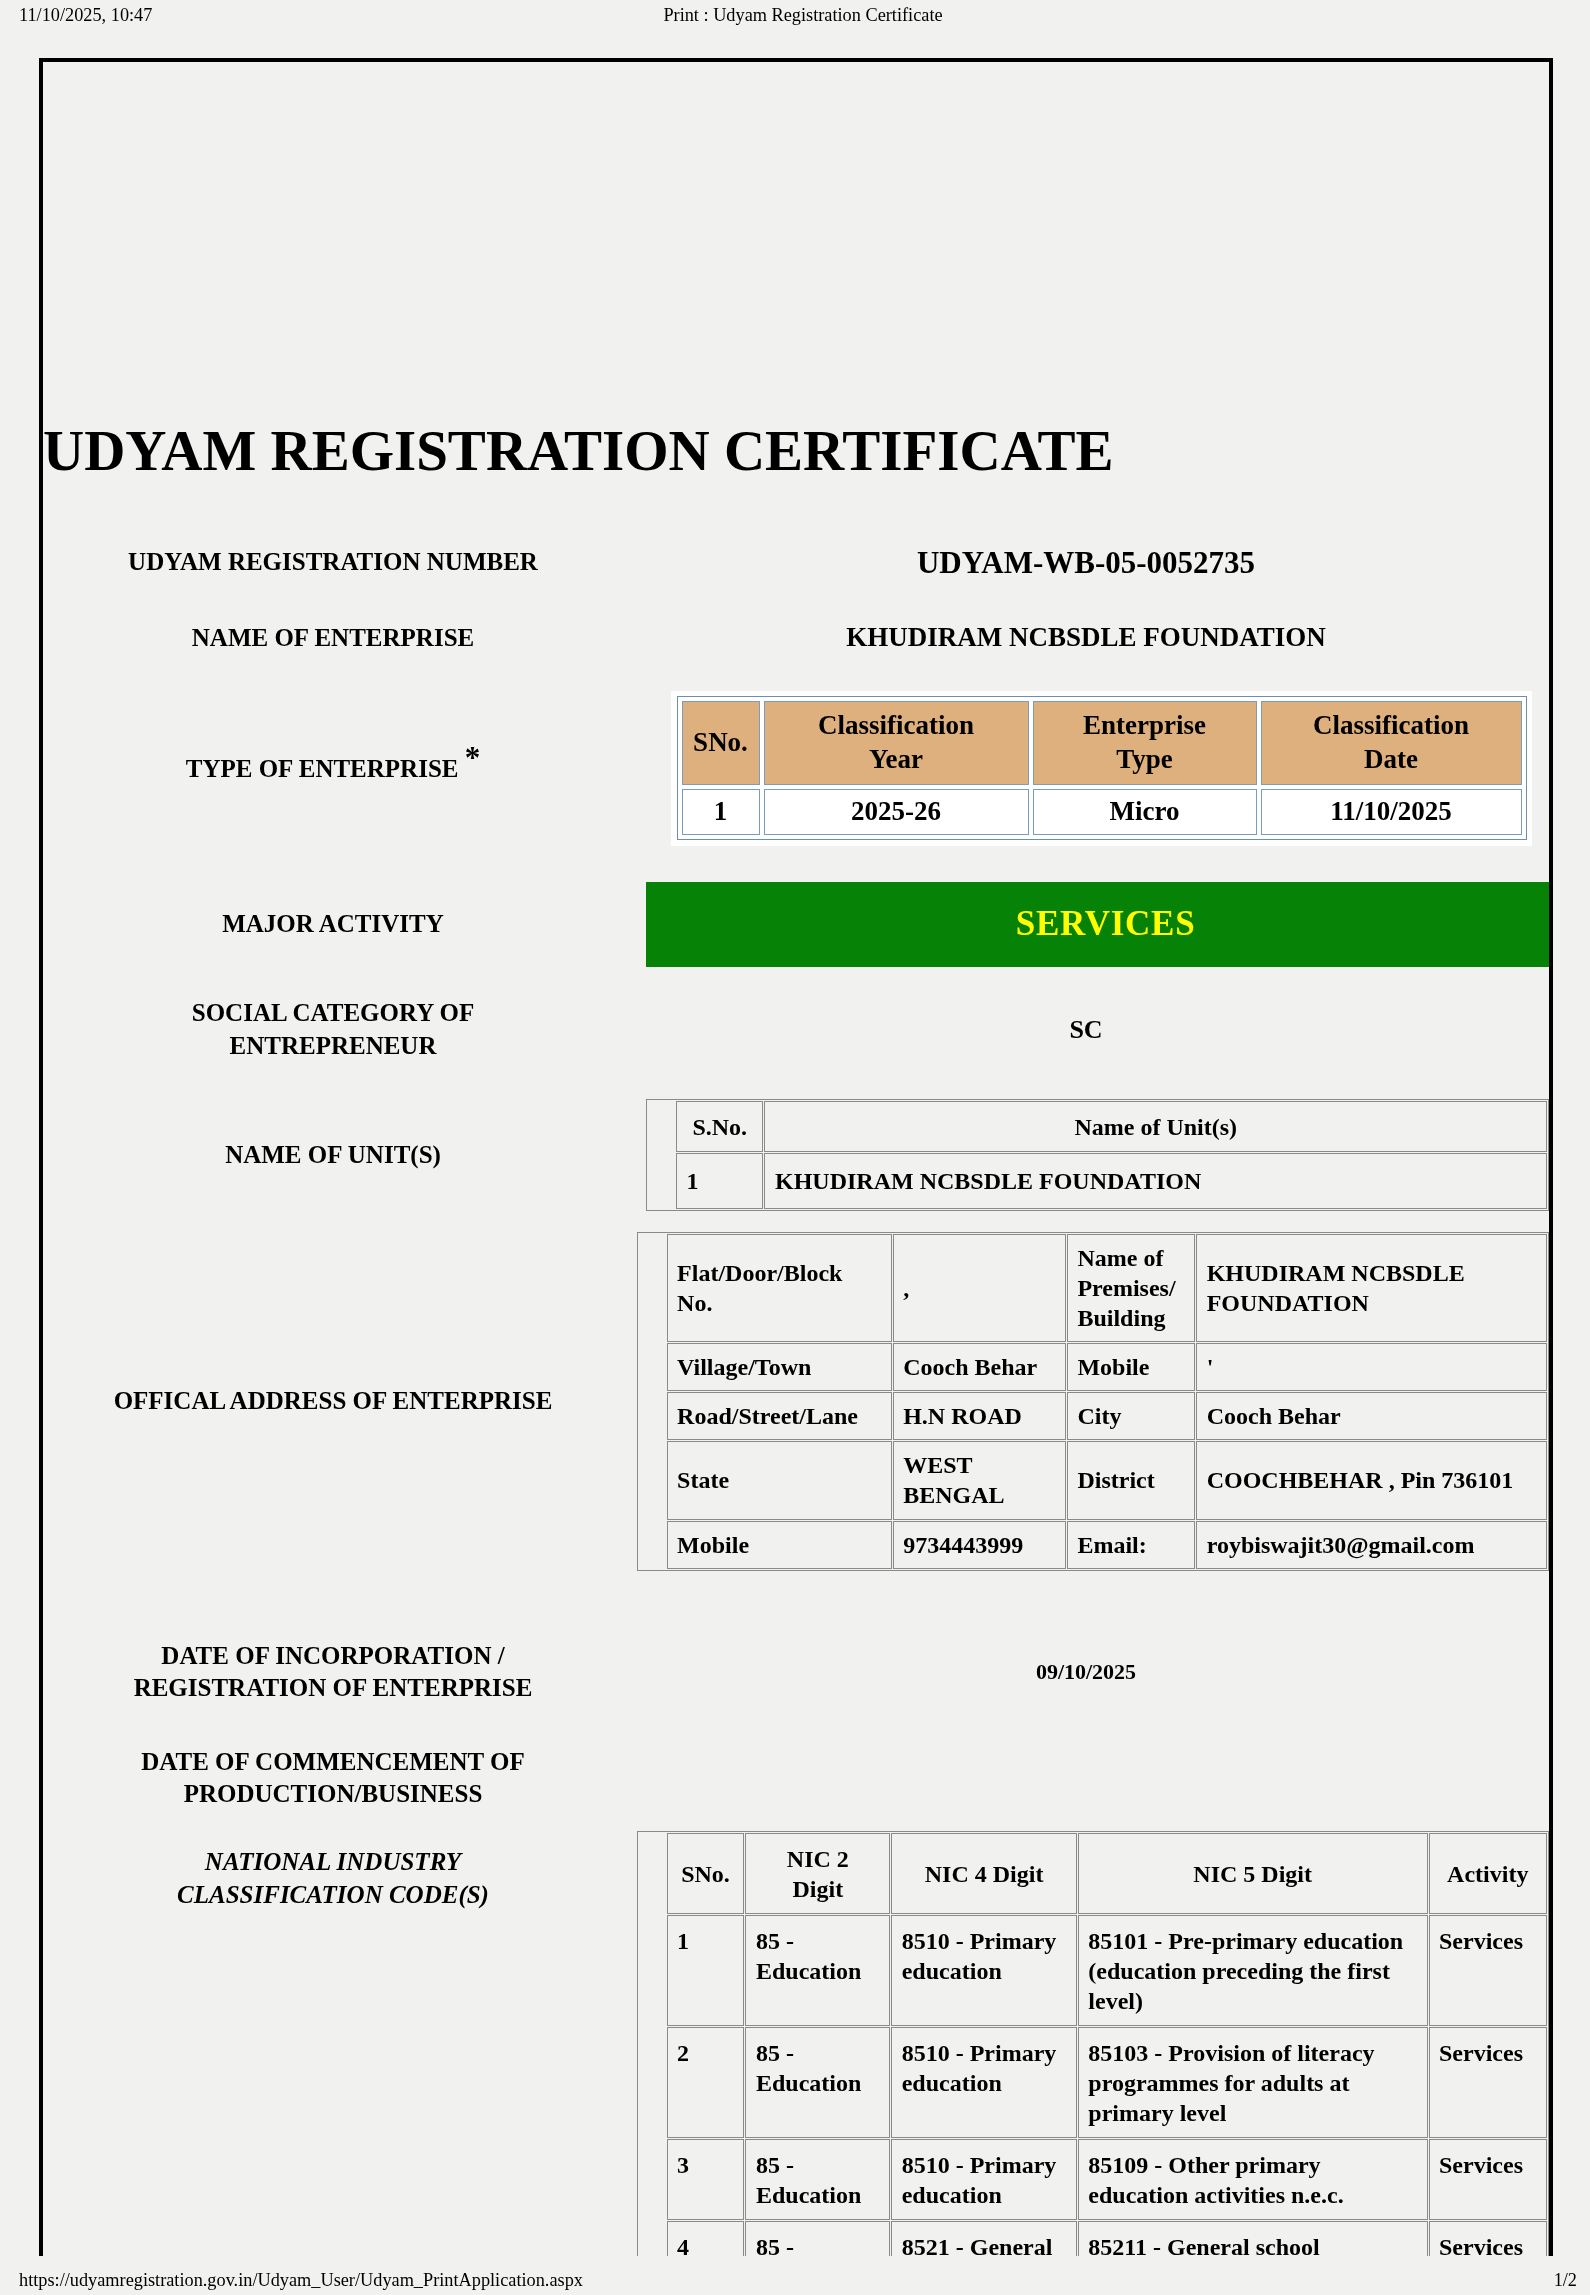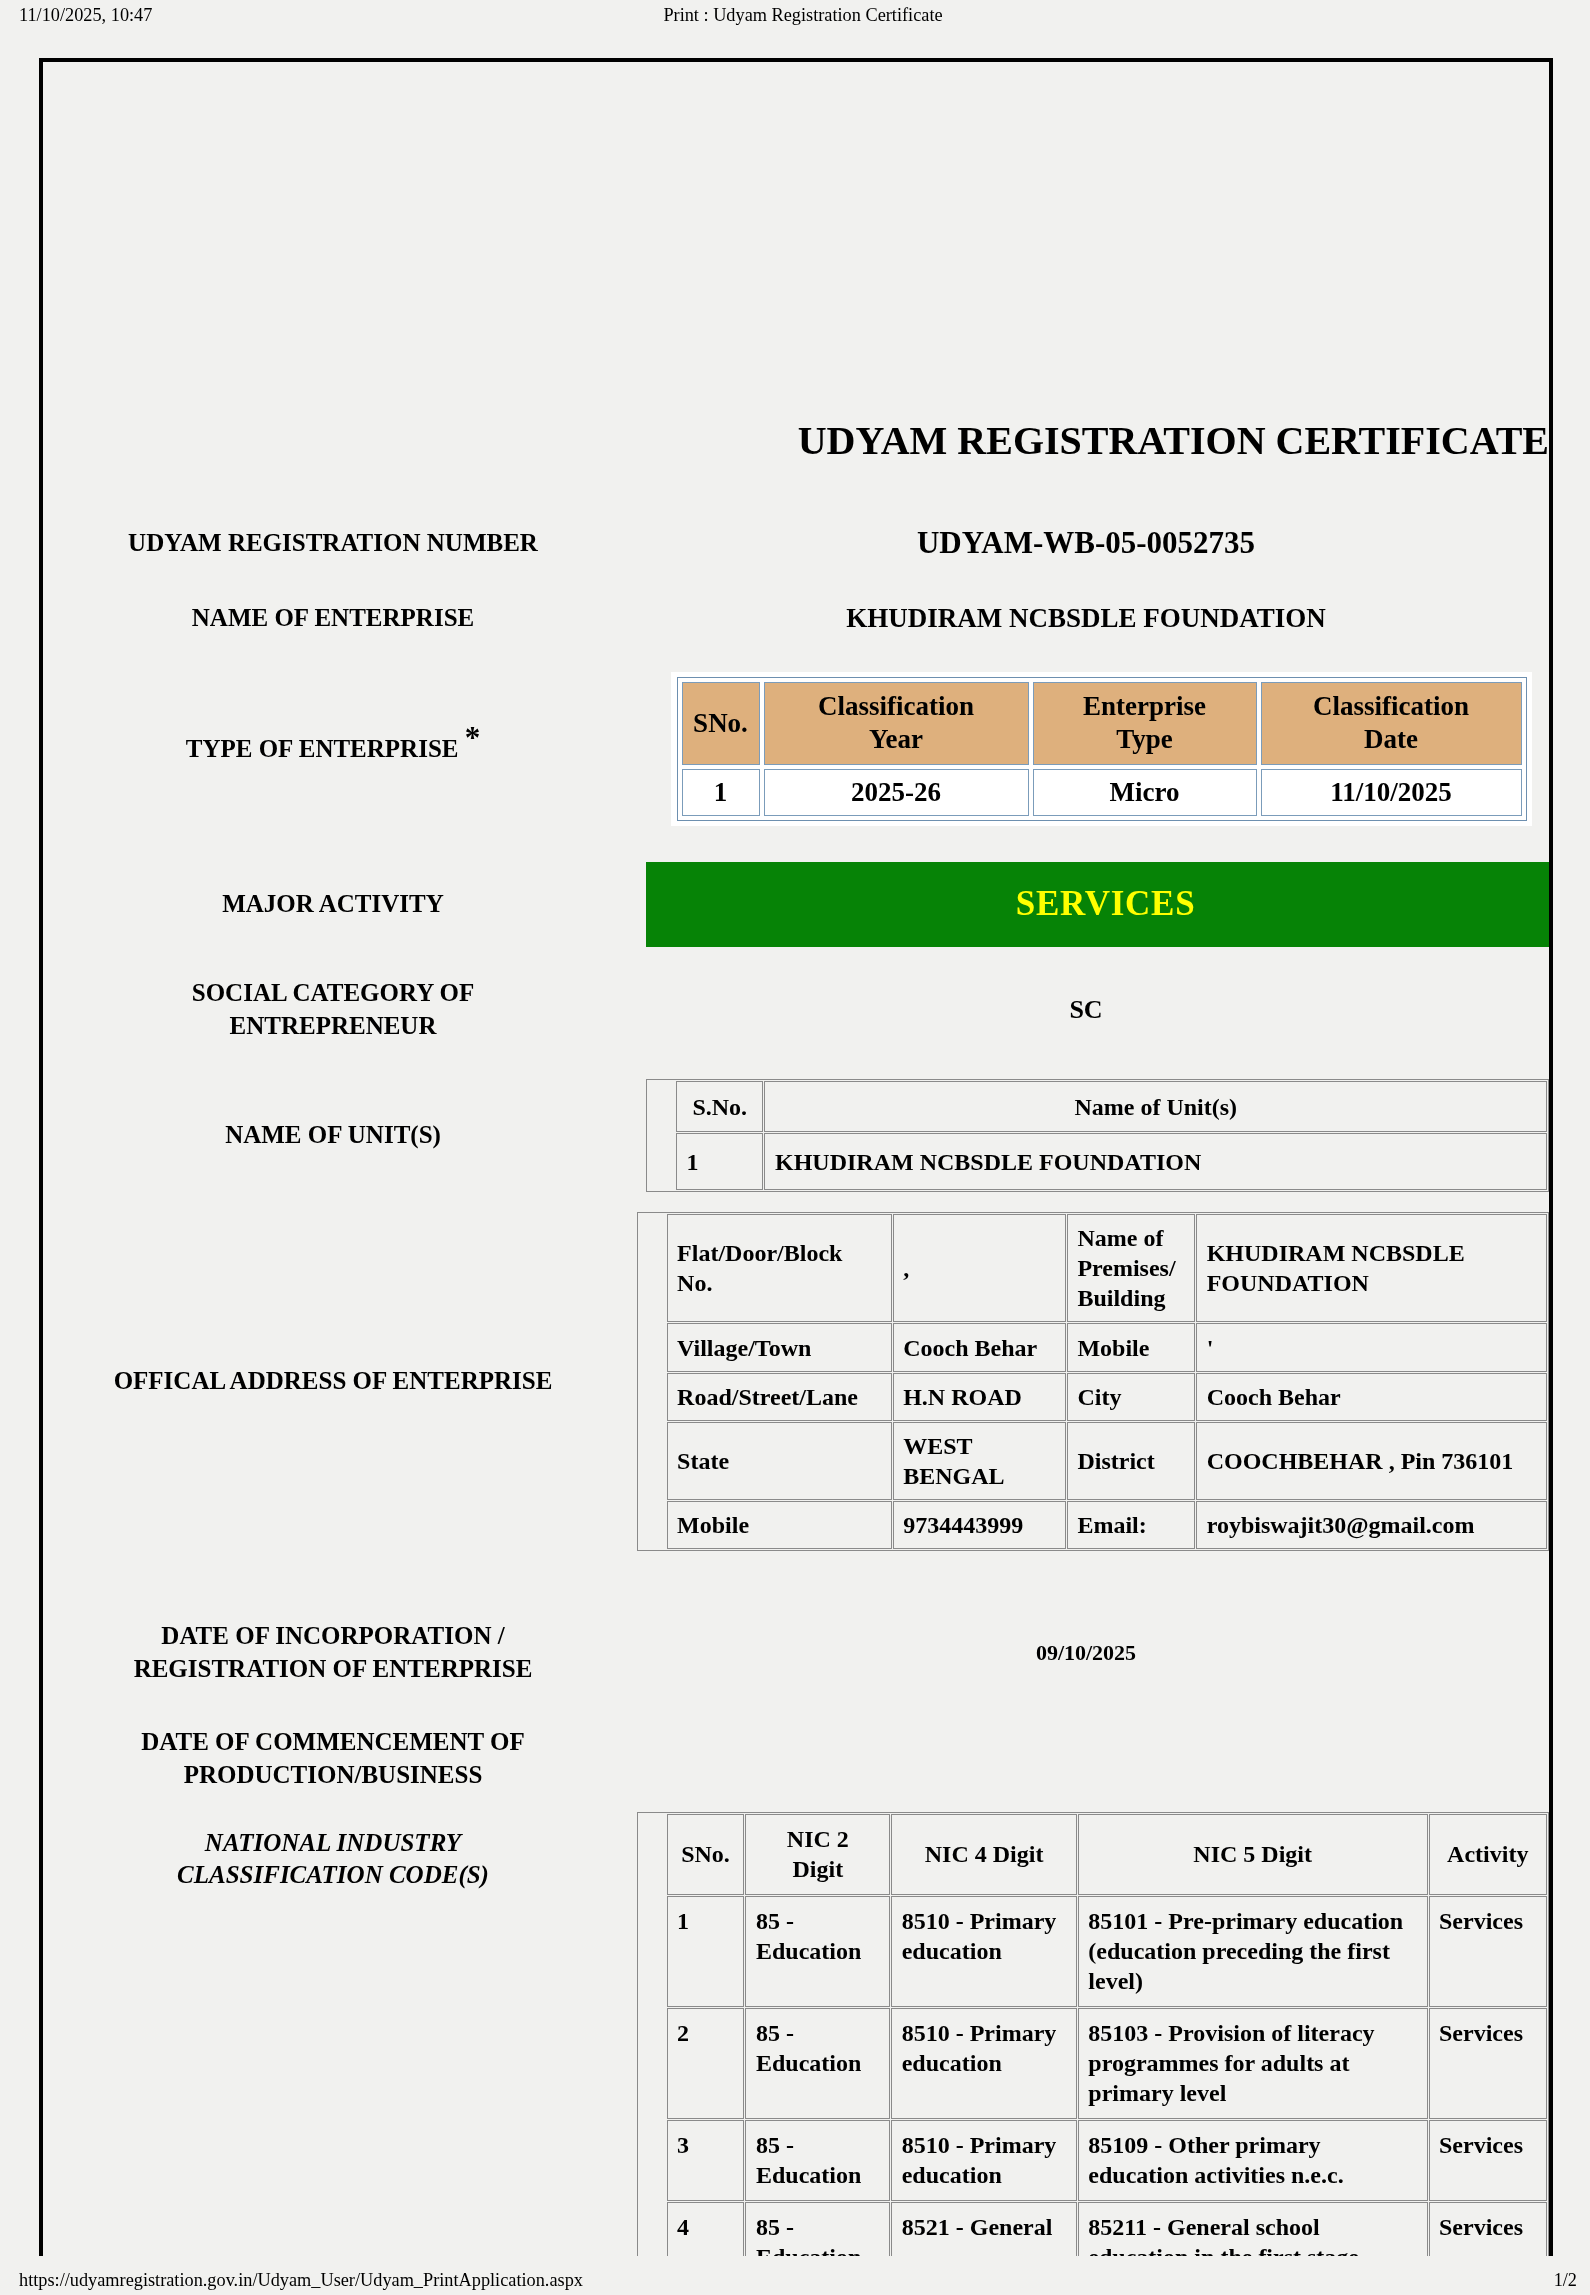--- a/index.html
+++ b/index.html
@@ -23,22 +23,22 @@
   .print-footer .pf-page{position:absolute;right:14px;bottom:0;}
 
   
   .cert{
     position:absolute;left:39px;top:58px;width:1514px;height:2198px;
     border:4.1px solid #000;border-bottom:none;
     box-sizing:border-box;overflow:hidden;
     font-weight:700;
   }
   .cert-title{
-    margin-top:356px;text-align:right;
-    font-size:40px;font-weight:700;letter-spacing:0px;line-height:1.15;
+    margin-top:356px;text-align:left;
+    font-size:57px;font-weight:700;letter-spacing:0px;line-height:1.15;
   }
   .row{
     display:flex;align-items:center;
   }
   .row.top-align{align-items:flex-start;}
   .label-col{
     flex:0 0 580px;display:flex;justify-content:center;
     text-align:center;font-size:25px;line-height:1.3;
   }
   .value-col{

